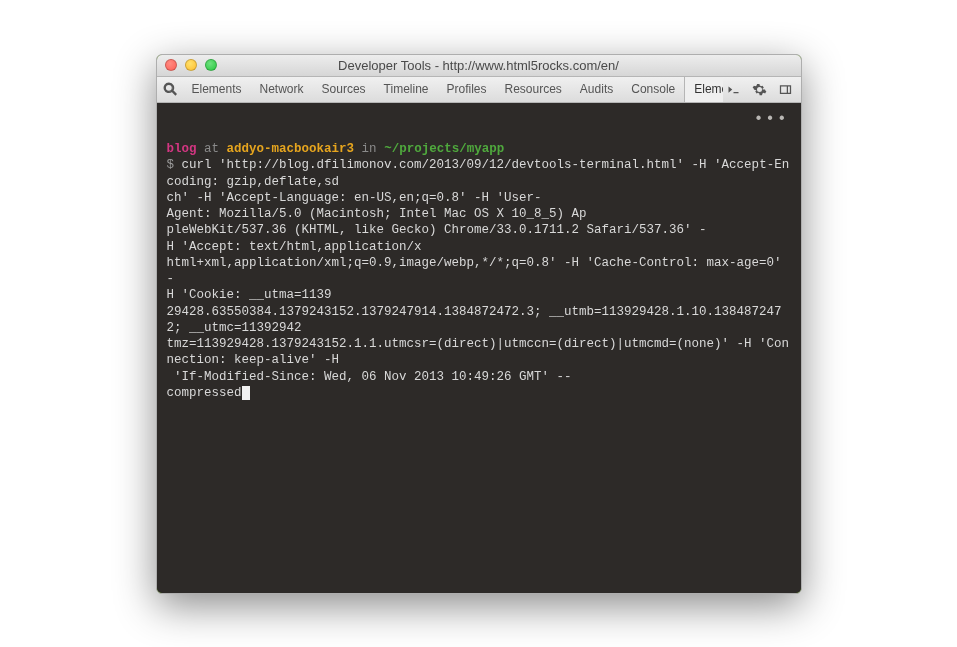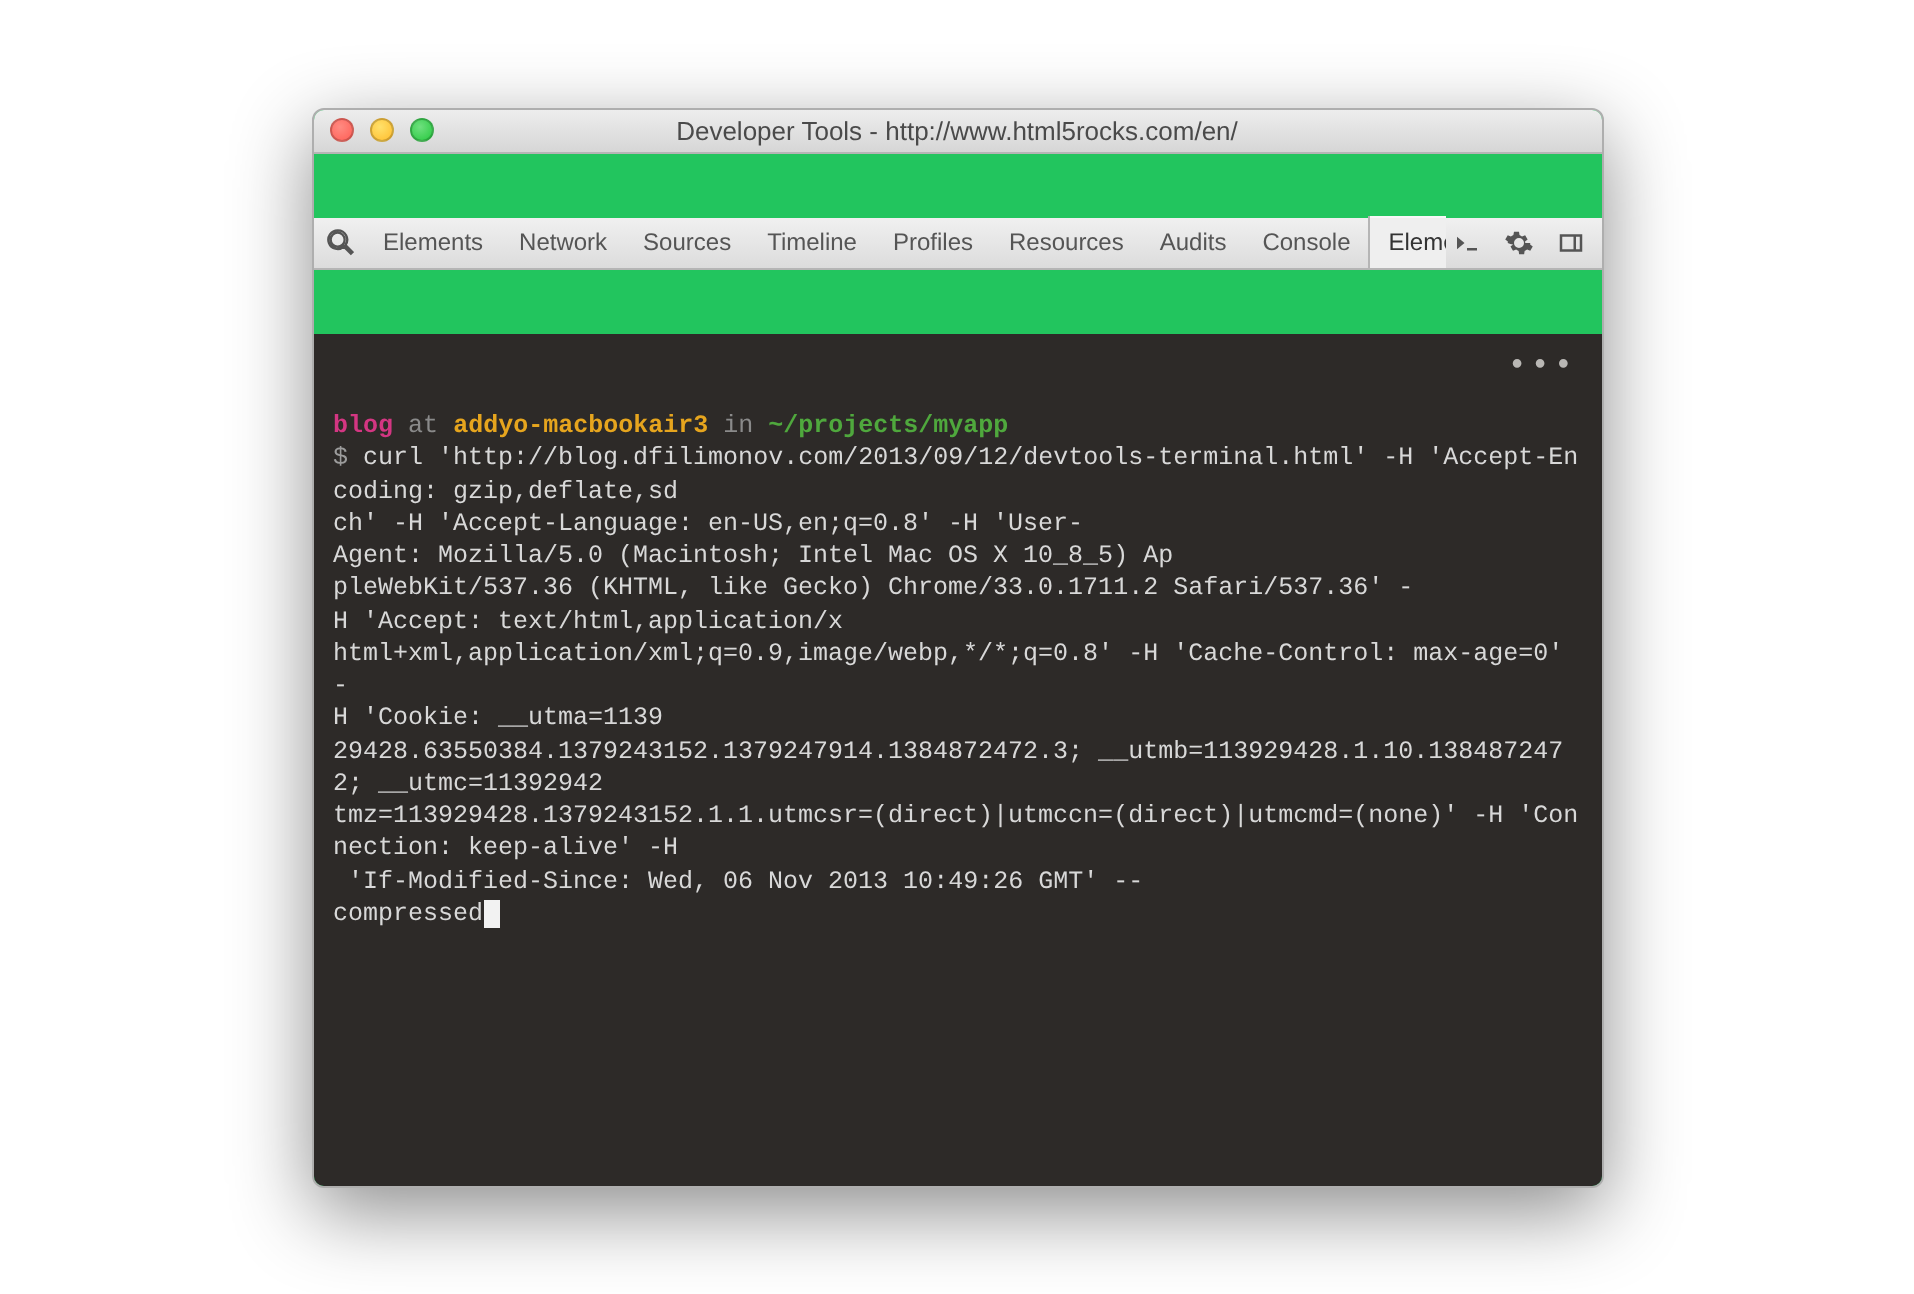--- a/index.html
+++ b/index.html
@@ -7,28 +7,27 @@
       background: #fff;
       display: flex;
       justify-content: center;
       align-items: center;
       min-height: 647px;
       font-family: "Lucida Grande", "Helvetica Neue", Arial, sans-serif;
     }
     .window {
       width: 646px;
       height: 540px;
-      background: #22c55e;
+      background: #4d7c0f;
       border: 1px solid #aeaeae;
       border-radius: 6px;
       box-shadow: 0 12px 40px rgba(0,0,0,0.45);
       overflow: hidden;
       display: flex;
       flex-direction: column;
-      gap: 32px;
     }
     .titlebar {
       height: 22px;
       background: linear-gradient(to bottom, #ededed 0%, #d6d6d6 100%);
       border-bottom: 1px solid #b5b5b5;
       display: flex;
       align-items: center;
       position: relative;
     }
     .traffic-lights {

